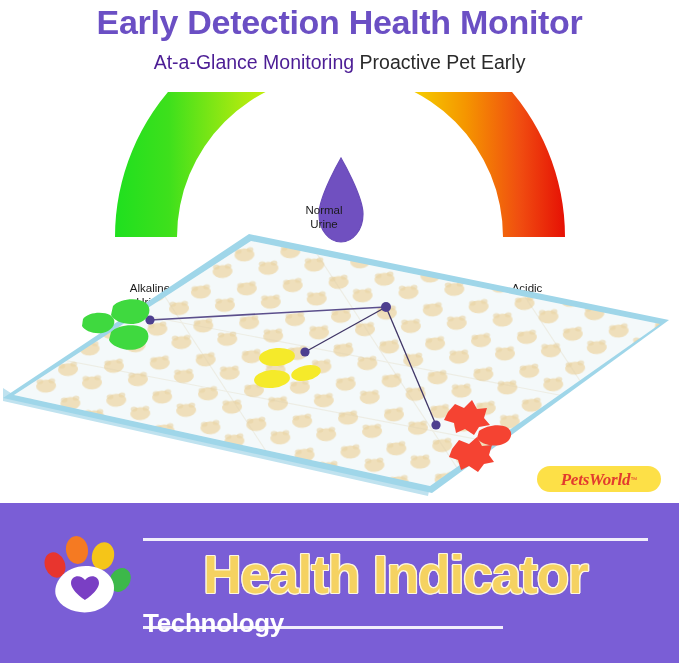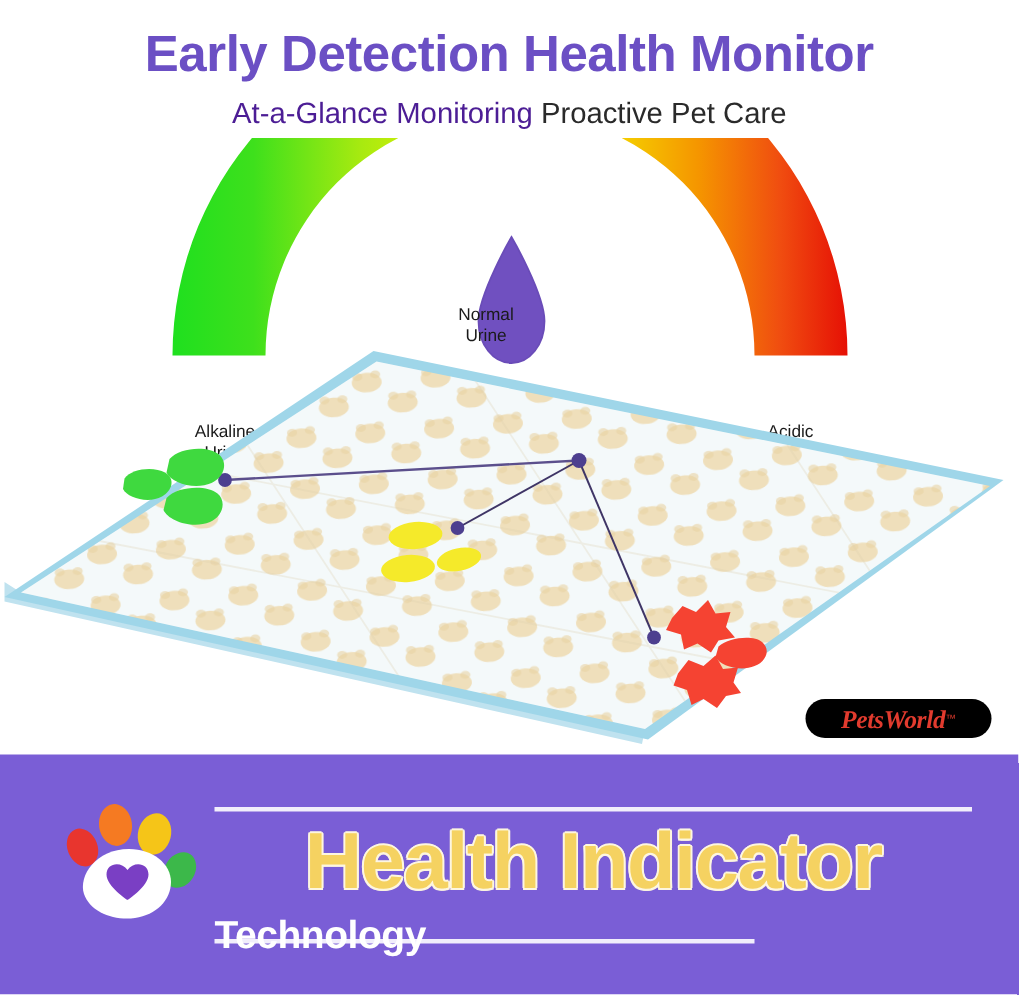--- a/index.html
+++ b/index.html
@@ -18,21 +18,21 @@
   
   #header {
     position: absolute;
     left: 0; top: 0;
     width: 679px;
     height: 88px;
     text-align: center;
   }
   #main-title {
     margin: 0;
-    padding-top: 16px;
+    padding-top: 2px;
     font-size: 34px;
     line-height: 40px;
     font-weight: bold;
     color: #6b4fc4;
     letter-spacing: -0.3px;
     font-family: "Liberation Sans", sans-serif;
   }
   #subtitle-row {
     margin-top: 8px;
     font-size: 19.5px;
@@ -82,21 +82,21 @@
   }
   #pad-svg { position: absolute; left:0; top:0; }
 
   
   #petsworld-logo {
     position: absolute;
     left: 537px;
     top: 466px;
     width: 124px;
     height: 26px;
-    background: #000000;
+    background: #fde047;
     border-radius: 13px;
     display: flex;
     align-items: center;
     justify-content: center;
   }
   #petsworld-text {
     font-family: "Liberation Serif", serif;
     font-weight: bold;
     font-style: italic;
     font-size: 17px;
@@ -177,21 +177,21 @@
     letter-spacing: -0.3px;
     font-family: "Liberation Sans", sans-serif;
   }
 </style>
 </head>
 <body>
 
 <div id="header">
   <h1 id="main-title">Early Detection Health Monitor</h1>
   <div id="subtitle-row">
-    <span id="subtitle-strong">At-a-Glance Monitoring</span><span id="subtitle-light"> Proactive Pet Care</span>
+    <span id="subtitle-strong">At-a-Glance Monitoring</span><span id="subtitle-light"> Proactive Pet Early</span>
   </div>
 </div>
 
 <div id="gauge-wrap">
   <svg id="gauge-svg" width="679" height="160" viewBox="0 0 679 160">
     <defs>
       <linearGradient id="arcGrad" x1="0" y1="0" x2="1" y2="0">
         <stop offset="0%" stop-color="#1fe01f"></stop>
         <stop offset="12%" stop-color="#3ee01c"></stop>
         <stop offset="28%" stop-color="#a8ea10"></stop>

